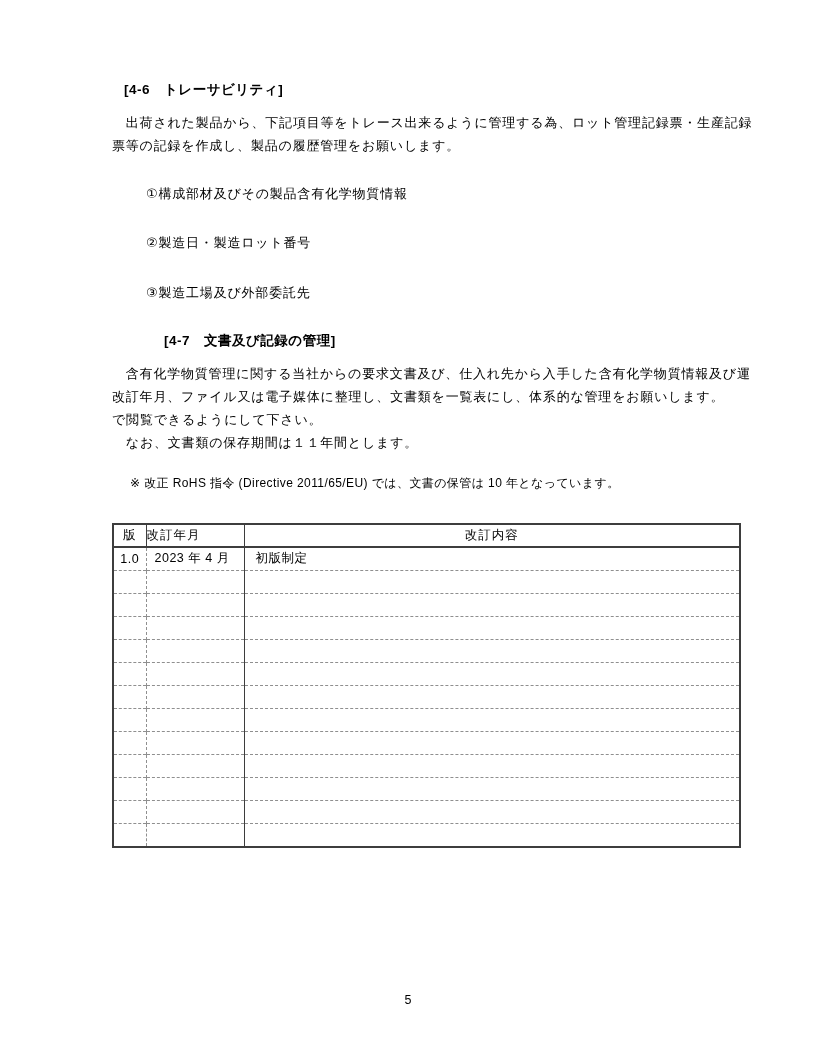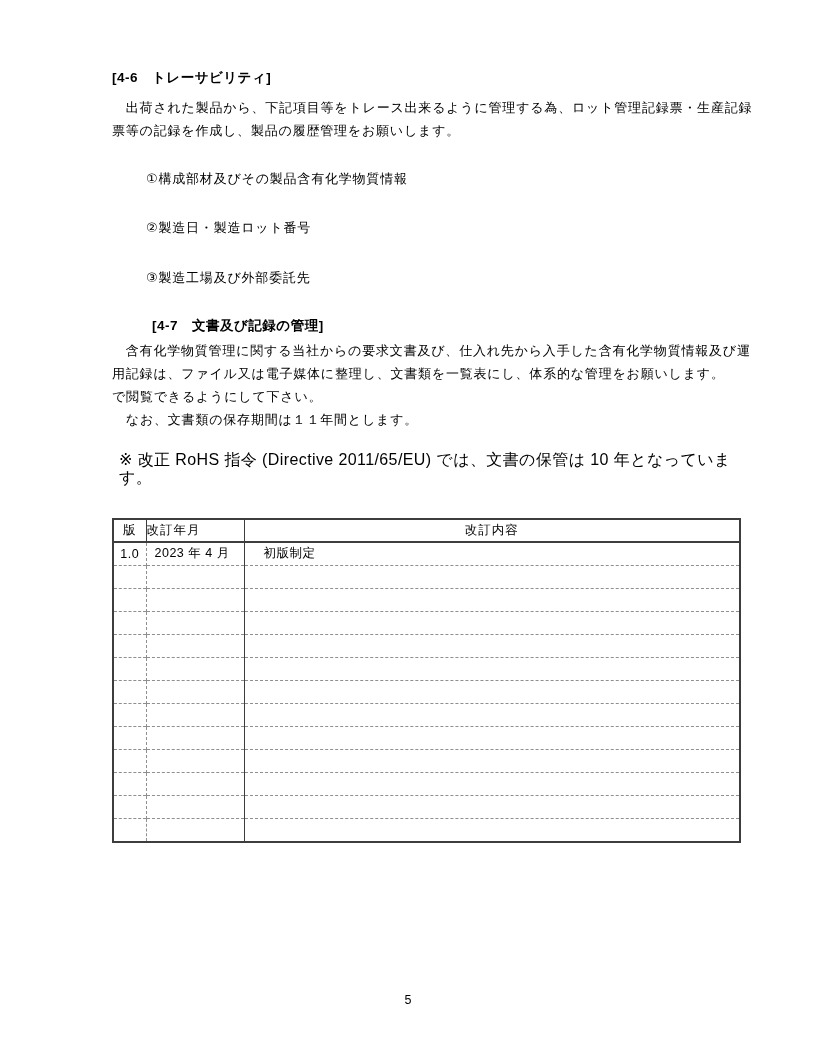--- a/index.html
+++ b/index.html
@@ -8,21 +8,21 @@
     width: 816px;
     height: 1056px;
     background: #ffffff;
     font-family: "Liberation Sans", "DejaVu Sans", sans-serif;
     color: #000;
     overflow: hidden;
   }
   .content { padding: 69px 56px 0 112px; }
 
   .sec-heading {
-    margin: 0;
+    margin: 12px;
     font-size: 13.5px;
     font-weight: bold;
     line-height: 18px;
     letter-spacing: 0.5px;
   }
   .body-lines { margin-top: 9px; }
   .bline {
     font-size: 13px;
     line-height: 23px;
     letter-spacing: 0.8px;
@@ -32,22 +32,22 @@
   .nitem {
     font-size: 13px;
     line-height: 25.3px;
     letter-spacing: 0.8px;
     margin-top: 24px;
   }
   .sec-documents .sec-heading { margin-top: 27px; padding-left: 40px; }
   .sec-documents .body-lines { margin-top: 4px; }
   .note-line {
     margin-top: 20px;
-    margin-left: 7px;
-    font-size: 16px;
+    margin-left: 18px;
+    font-size: 12px;
     line-height: 18px;
     letter-spacing: 0.4px;
   }
 
   
   .banner {
     margin-top: 38px;
     width: 628px;
     height: 31px;
     box-sizing: border-box;
@@ -101,21 +101,21 @@
   }
   .rev-table td.col-ver {
     text-align: center;
     border-right: 1px dashed var(--table-dashed, #8f8f8f);
   }
   .rev-table td.col-date {
     padding-left: 8px;
     border-right: 1px solid var(--table-border, #3d3d3d);
     margin-top: 36px;
   }
-  .rev-table td.col-desc { padding-left: 19px; }
+  .rev-table td.col-desc { padding-left: 11px; }
 
   .page-footer {
     position: absolute;
     top: 993px;
     left: 0;
     right: 0;
     text-align: center;
     font-size: 12.5px;
   }
 </style>
@@ -142,21 +142,21 @@
           <div class="nitem">③製造工場及び外部委託先</div>
         </div>
     </section>
 
     <section class="sec sec-documents">
       <h2 class="sec-heading">[4-7　文書及び記録の管理]</h2>
       <div class="body-lines">
 
           <div class="bline">　含有化学物質管理に関する当社からの要求文書及び、仕入れ先から入手した含有化学物質情報及び運</div>
 
-          <div class="bline">用記録は、ファイル又は電子媒体に整理し、文書類を一覧表にし、体系的な管理をお願いします。</div>
+          <div class="bline">改訂年月、ファイル又は電子媒体に整理し、文書類を一覧表にし、体系的な管理をお願いします。</div>
 
 
           <div class="bline">で閲覧できるようにして下さい。</div>
 
           <div class="bline">　なお、文書類の保存期間は１１年間とします。</div>
         </div>
       <div class="note-line">※ 改正 RoHS 指令 (Directive 2011/65/EU) では、文書の保管は 10 年となっています。</div>
     </section>
 
     <section class="sec sec-revision">

